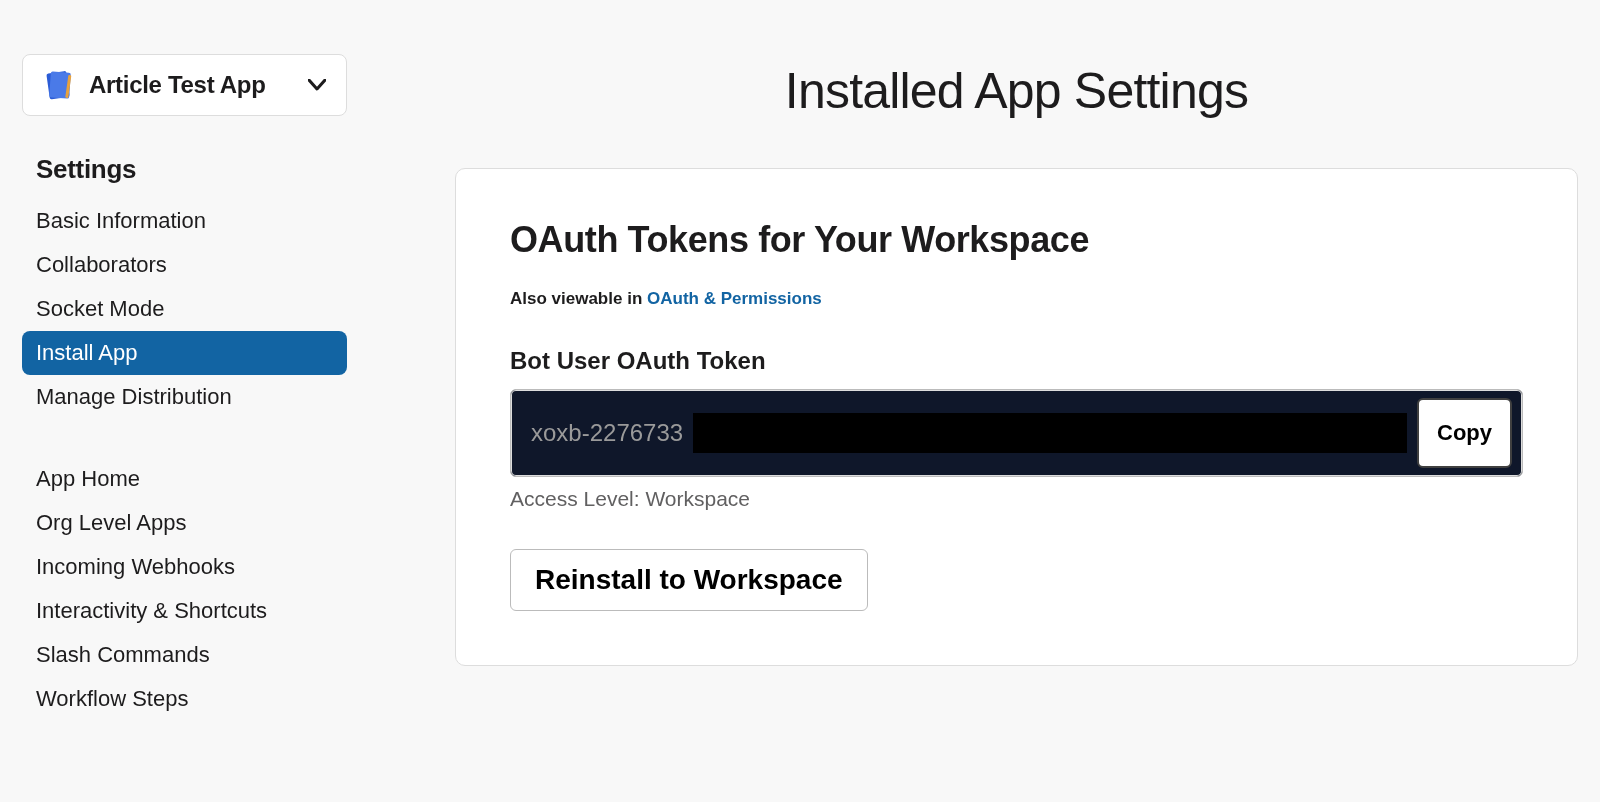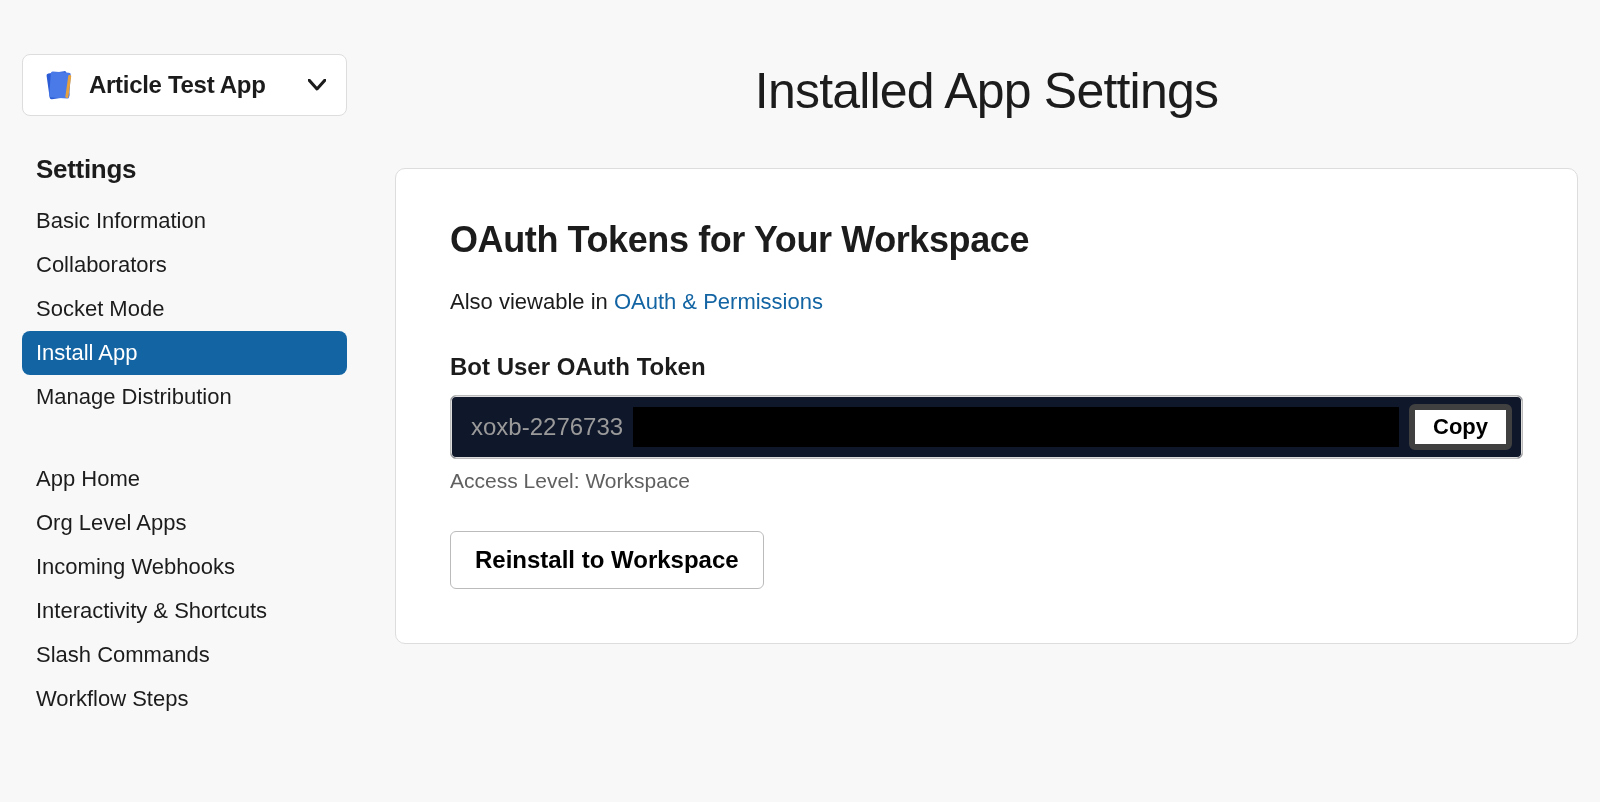--- a/index.html
+++ b/index.html
@@ -7,21 +7,21 @@
       font-family: -apple-system, BlinkMacSystemFont, "Segoe UI", Helvetica, Arial, sans-serif;
       background: #f8f8f8;
       color: #1d1c1d;
       width: 1600px;
       height: 802px;
       overflow: hidden;
     }
     .container {
       display: flex;
       padding: 22px;
-      gap: 48px;
+      gap: 108px;
     }
     .sidebar {
       width: 325px;
       flex-shrink: 0;
       padding-top: 32px;
     }
     .app-selector {
       background: #fff;
       border: 1px solid #ddd;
       border-radius: 8px;
@@ -85,22 +85,23 @@
       border-radius: 10px;
       padding: 50px 54px 54px;
     }
     .card-title {
       font-size: 36px;
       font-weight: 900;
       margin-bottom: 28px;
       letter-spacing: -0.4px;
     }
     .subtitle {
-      font-size: 22px;
+      font-size: 17px;
       margin-bottom: 38px;
+      font-weight: bold;
     }
     .link {
       color: #1264a3;
       cursor: pointer;
     }
     .field-label {
       font-size: 24px;
       font-weight: 700;
       margin-bottom: 14px;
     }
@@ -120,40 +121,40 @@
       color: #9a9a9a;
       white-space: nowrap;
     }
     .redaction {
       height: 40px;
       background: #000;
       flex: 1;
     }
     .copy-btn {
       background: #fff;
-      border: 6px solid #404040;
+      border: 2px solid #404040;
       border-radius: 6px;
-      padding: 4px 18px;
+      padding: 20px 18px;
       font-size: 22px;
       font-weight: 700;
       cursor: pointer;
       white-space: nowrap;
       font-family: inherit;
     }
     .access-level {
       font-size: 21px;
       color: #616061;
       margin-bottom: 38px;
     }
     .reinstall-btn {
       background: #fff;
       border: 1px solid #bbb;
       border-radius: 6px;
       padding: 14px 24px;
-      font-size: 24px;
+      font-size: 28px;
       font-weight: 700;
       cursor: pointer;
       font-family: inherit;
     }
   </style>
 </head>
 <body>
 
 <div class="container">
   <aside class="sidebar">

